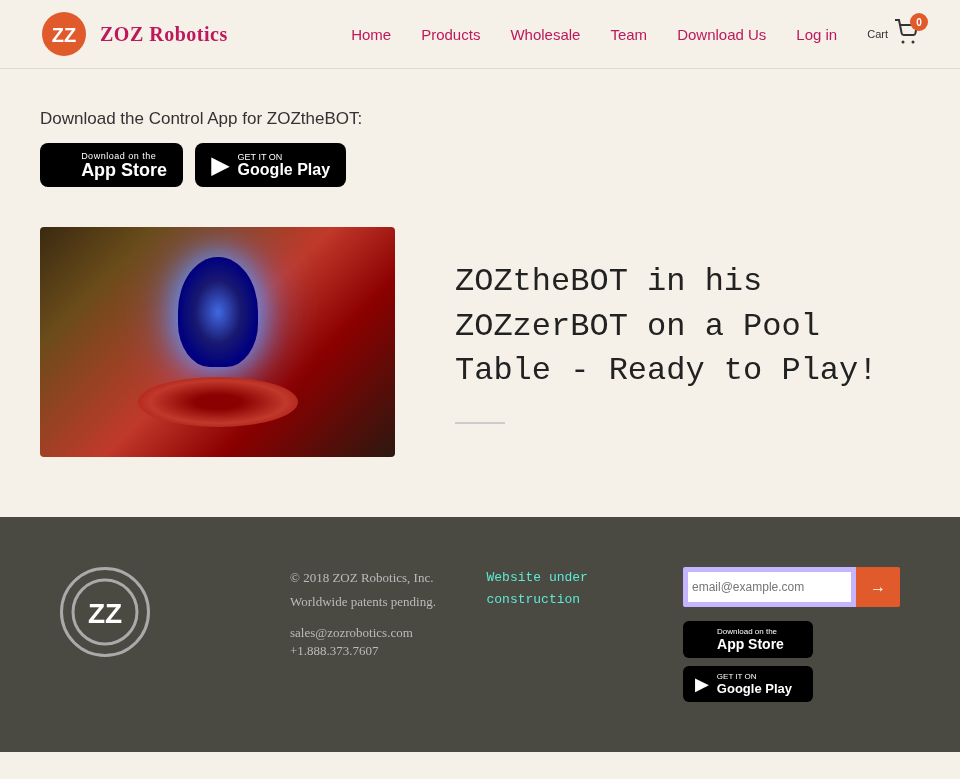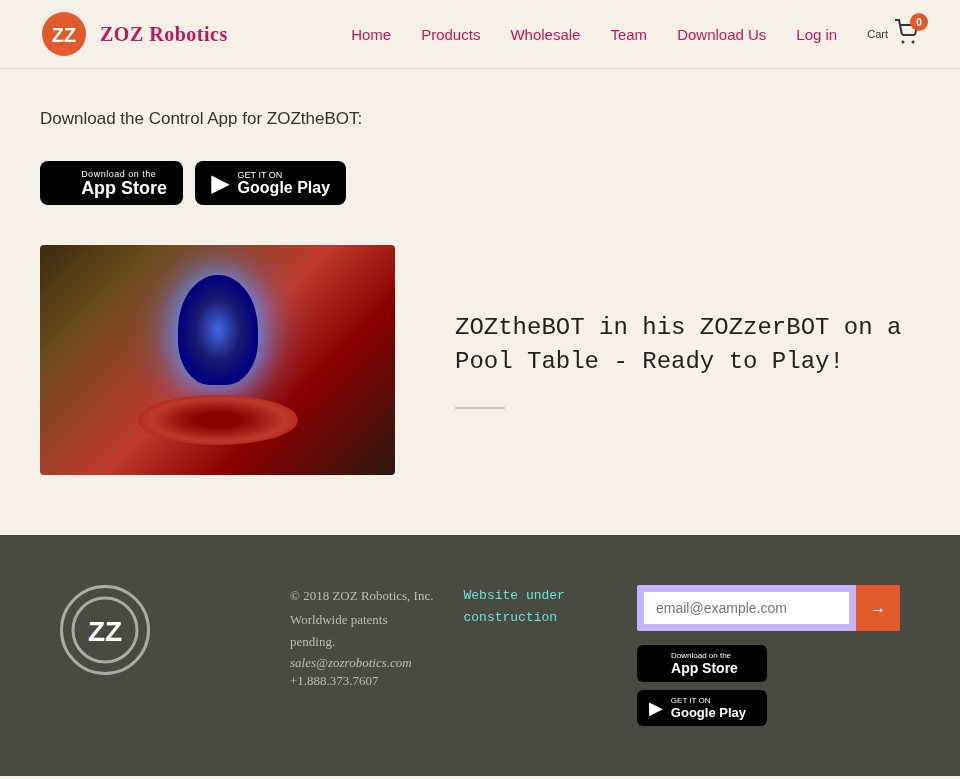--- a/index.html
+++ b/index.html
@@ -88,21 +88,21 @@
     }
 
     
     .download-section {
       margin-bottom: 40px;
     }
     .download-label {
       font-size: 17px;
       font-family: Arial, sans-serif;
       color: #333;
-      margin-bottom: 32px;
+      margin-bottom: 14px;
     }
     .store-badges {
       display: flex;
       gap: 12px;
       align-items: center;
     }
     .app-store-badge {
       background: #000;
       color: #fff;
       border-radius: 8px;
@@ -189,21 +189,21 @@
       transform: translateX(-50%);
       width: 160px;
       height: 50px;
       background: radial-gradient(ellipse, #8B0000 20%, #c0392b 60%, #a00000 100%);
       border-radius: 50%;
     }
     .robot-text-area {
       flex: 1;
     }
     .robot-title {
-      font-size: 24px;
+      font-size: 32px;
       font-family: 'Courier New', monospace;
       font-weight: normal;
       color: #222;
       line-height: 1.4;
       margin-bottom: 28px;
     }
     .robot-divider {
       width: 50px;
       height: 2px;
       background: #ccc;
@@ -238,25 +238,24 @@
       justify-content: center;
     }
     .footer-copyright p {
       font-size: 13px;
       font-family: Liberation Serif, serif;
       color: #bbb;
       line-height: 1.7;
       margin-bottom: 2px;
     }
     .footer-copyright .footer-email {
-      margin-top: 2px;
+      margin-top: 12px;
       font-size: 13px;
       color: #bbb;
       display: block;
-      font-style: italic;
     }
     .footer-copyright .footer-phone {
       font-size: 13px;
       color: #bbb;
       display: block;
       margin-top: 2px;
     }
     .footer-status p {
       font-size: 13px;
       font-family: Liberation Mono, monospace;
@@ -269,25 +268,25 @@
       color: #ddd;
       margin-bottom: 12px;
       font-weight: normal;
     }
     .newsletter-form {
       display: flex;
       margin-bottom: 14px;
     }
     .newsletter-input {
       flex: 1;
-      padding: 8px 12px;
-      border: 7px solid #c4b5fd;
+      padding: 8px 4px;
+      border: 5px solid #c4b5fd;
       background: #fff;
       color: #333;
-      font-size: 14px;
+      font-size: 12px;
       font-family: Arial, sans-serif;
       outline: none;
       border-radius: 2px 0 0 2px;
     }
     .newsletter-submit {
       background: #e05a2b;
       border: none;
       color: white;
       padding: 8px 14px;
       cursor: pointer;

